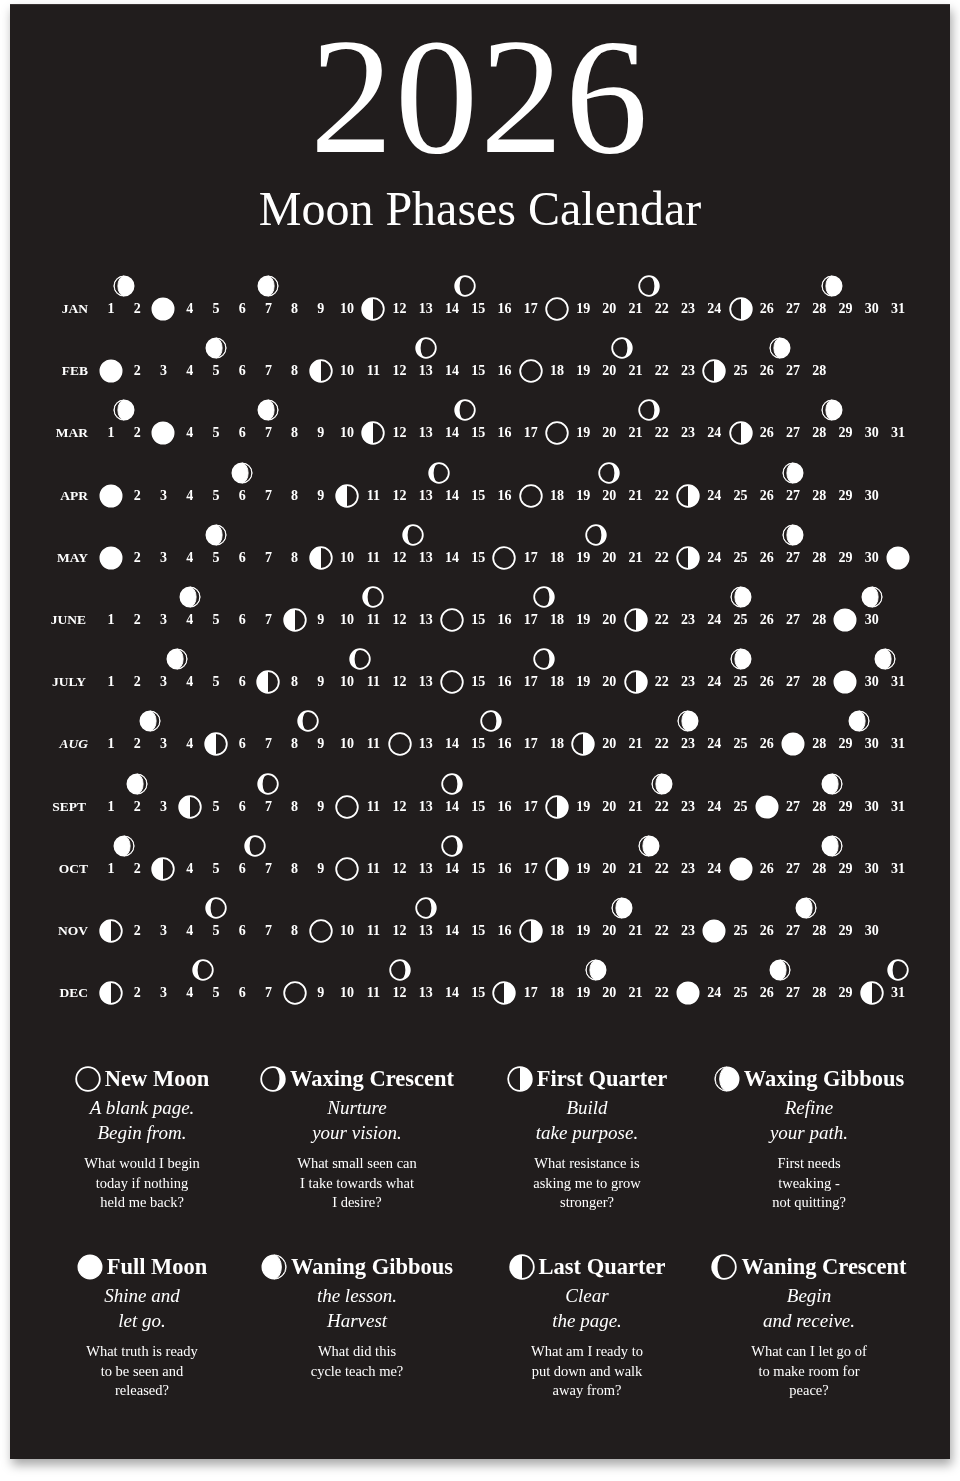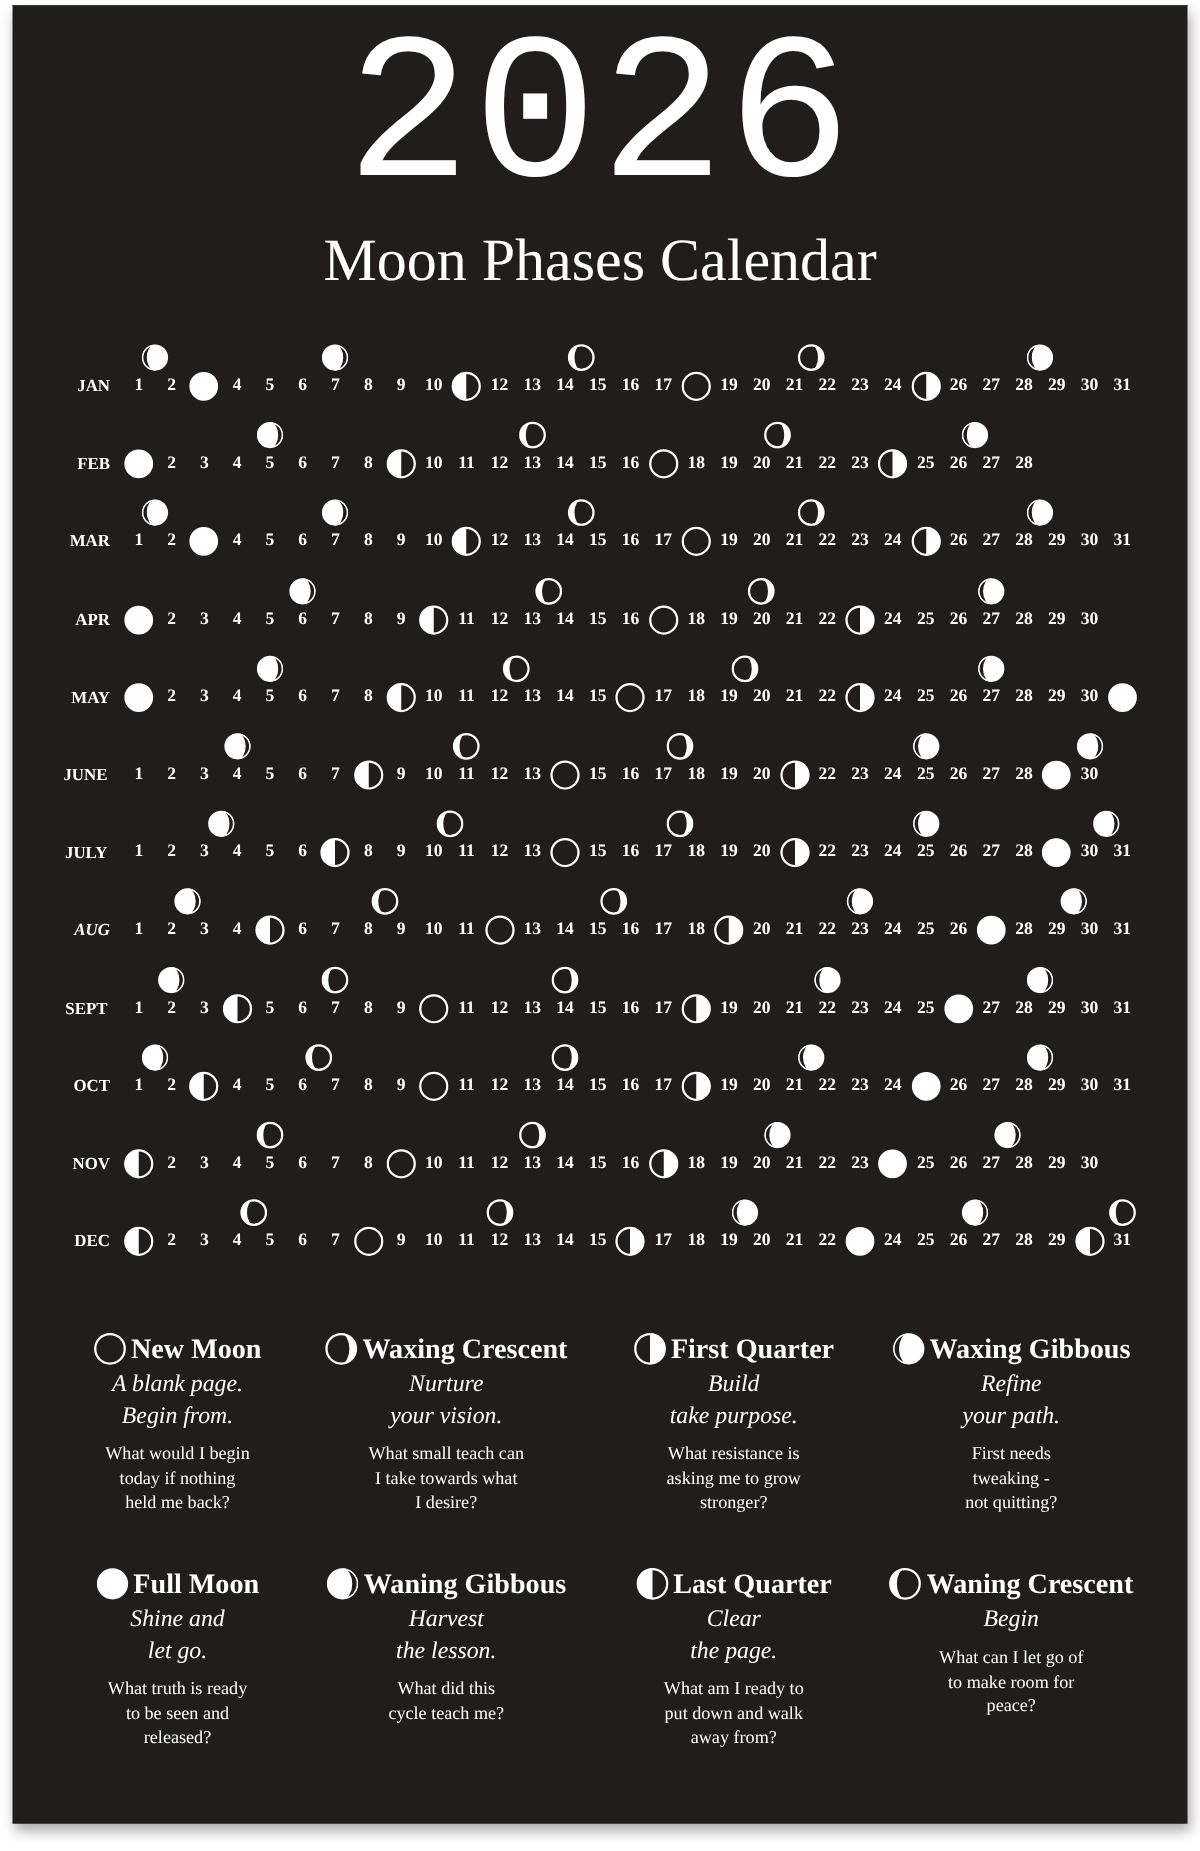--- a/index.html
+++ b/index.html
@@ -7,21 +7,21 @@
     width:960px; height:1481px; background:#ffffff; position:relative; overflow:hidden;
     font-family:"DejaVu Serif", "Liberation Serif", serif;
   }
   .poster {
     position:absolute; left:10px; top:4px; width:940px; height:1454px;
     background:#211d1d; box-shadow: 2px 6px 10px rgba(0,0,0,0.35);
     border-top:1px solid #3a3434;
   }
   .year {
     position:absolute; left:0; right:0; top:8px; text-align:center;
-    font-family:Liberation Mono, monospace; color:#ffffff; font-size:166px; line-height:166px;
+    font-family:Liberation Serif, serif; color:#ffffff; font-size:166px; line-height:166px;
     letter-spacing:2px;
   }
   .subtitle {
     position:absolute; left:0; right:0; top:178px; text-align:center;
     font-family:"Liberation Serif", serif; color:#ffffff; font-size:48px; line-height:52px;
   }
   .month-row { position:absolute; left:0; width:940px; height:60px; }
   .month-label {
     position:absolute; width:80px; text-align:right; top:0;
     color:#fff; font-family:"Liberation Serif", serif; font-weight:bold; font-size:13.5px; line-height:20px;
@@ -1044,21 +1044,21 @@
               <path d="M13 1.1999999999999993 A11.8 11.8 0 0 1 13 24.8 A6.490000000000001 11.8 0 0 0 13 1.1999999999999993 Z" fill="#ffffff"></path>
             </svg>
           </span>
           <span>Waxing Crescent</span>
         </div>
         <div class="legend-motto">
           <div>Nurture</div>
           <div>your vision.</div>
         </div>
         <div class="legend-question">
-          <div>What small teach can</div>
+          <div>What small seen can</div>
           <div>I take towards what</div>
           <div>I desire?</div>
         </div>
       </div>
       <div class="legend-item" style="left: 462px; top: 0px;">
         <div class="legend-head">
           <span class="moon" style="position: static;">
             <svg width="26" height="26" viewBox="0 0 26 26">
               <circle cx="13" cy="13" r="11.8" fill="#211d1d" stroke="#ffffff" stroke-width="1.8"></circle>
               <path d="M13 1.1999999999999993 A11.8 11.8 0 0 1 13 24.8 Z" fill="#ffffff"></path>
@@ -1119,22 +1119,22 @@
         <div class="legend-head">
           <span class="moon" style="position: static;">
             <svg width="26" height="26" viewBox="0 0 26 26">
               <circle cx="13" cy="13" r="11.8" fill="#ffffff" stroke="#ffffff" stroke-width="1.4"></circle>
               <path d="M13 1.1999999999999993 A11.8 11.8 0 0 1 13 24.8 A7.316000000000001 11.8 0 0 0 13 1.1999999999999993 Z" fill="#211d1d" stroke="#ffffff" stroke-width="1"></path>
             </svg>
           </span>
           <span>Waning Gibbous</span>
         </div>
         <div class="legend-motto">
+          <div>the lesson.</div>
           <div>Harvest</div>
-          <div>the lesson.</div>
         </div>
         <div class="legend-question">
           <div>What did this</div>
           <div>cycle teach me?</div>
         </div>
       </div>
       <div class="legend-item" style="left: 462px; top: 188px;">
         <div class="legend-head">
           <span class="moon" style="position: static;">
             <svg width="26" height="26" viewBox="0 0 26 26">
@@ -1159,20 +1159,21 @@
           <span class="moon" style="position: static;">
             <svg width="26" height="26" viewBox="0 0 26 26">
               <circle cx="13" cy="13" r="11.8" fill="#211d1d" stroke="#ffffff" stroke-width="1.8"></circle>
               <path d="M13 1.1999999999999993 A11.8 11.8 0 0 0 13 24.8 A6.490000000000001 11.8 0 0 1 13 1.1999999999999993 Z" fill="#ffffff"></path>
             </svg>
           </span>
           <span>Waning Crescent</span>
         </div>
         <div class="legend-motto">
           <div>Begin</div>
+          <div>and receive.</div>
         </div>
         <div class="legend-question">
           <div>What can I let go of</div>
           <div>to make room for</div>
           <div>peace?</div>
         </div>
       </div>
     </div>
 </div>
 

